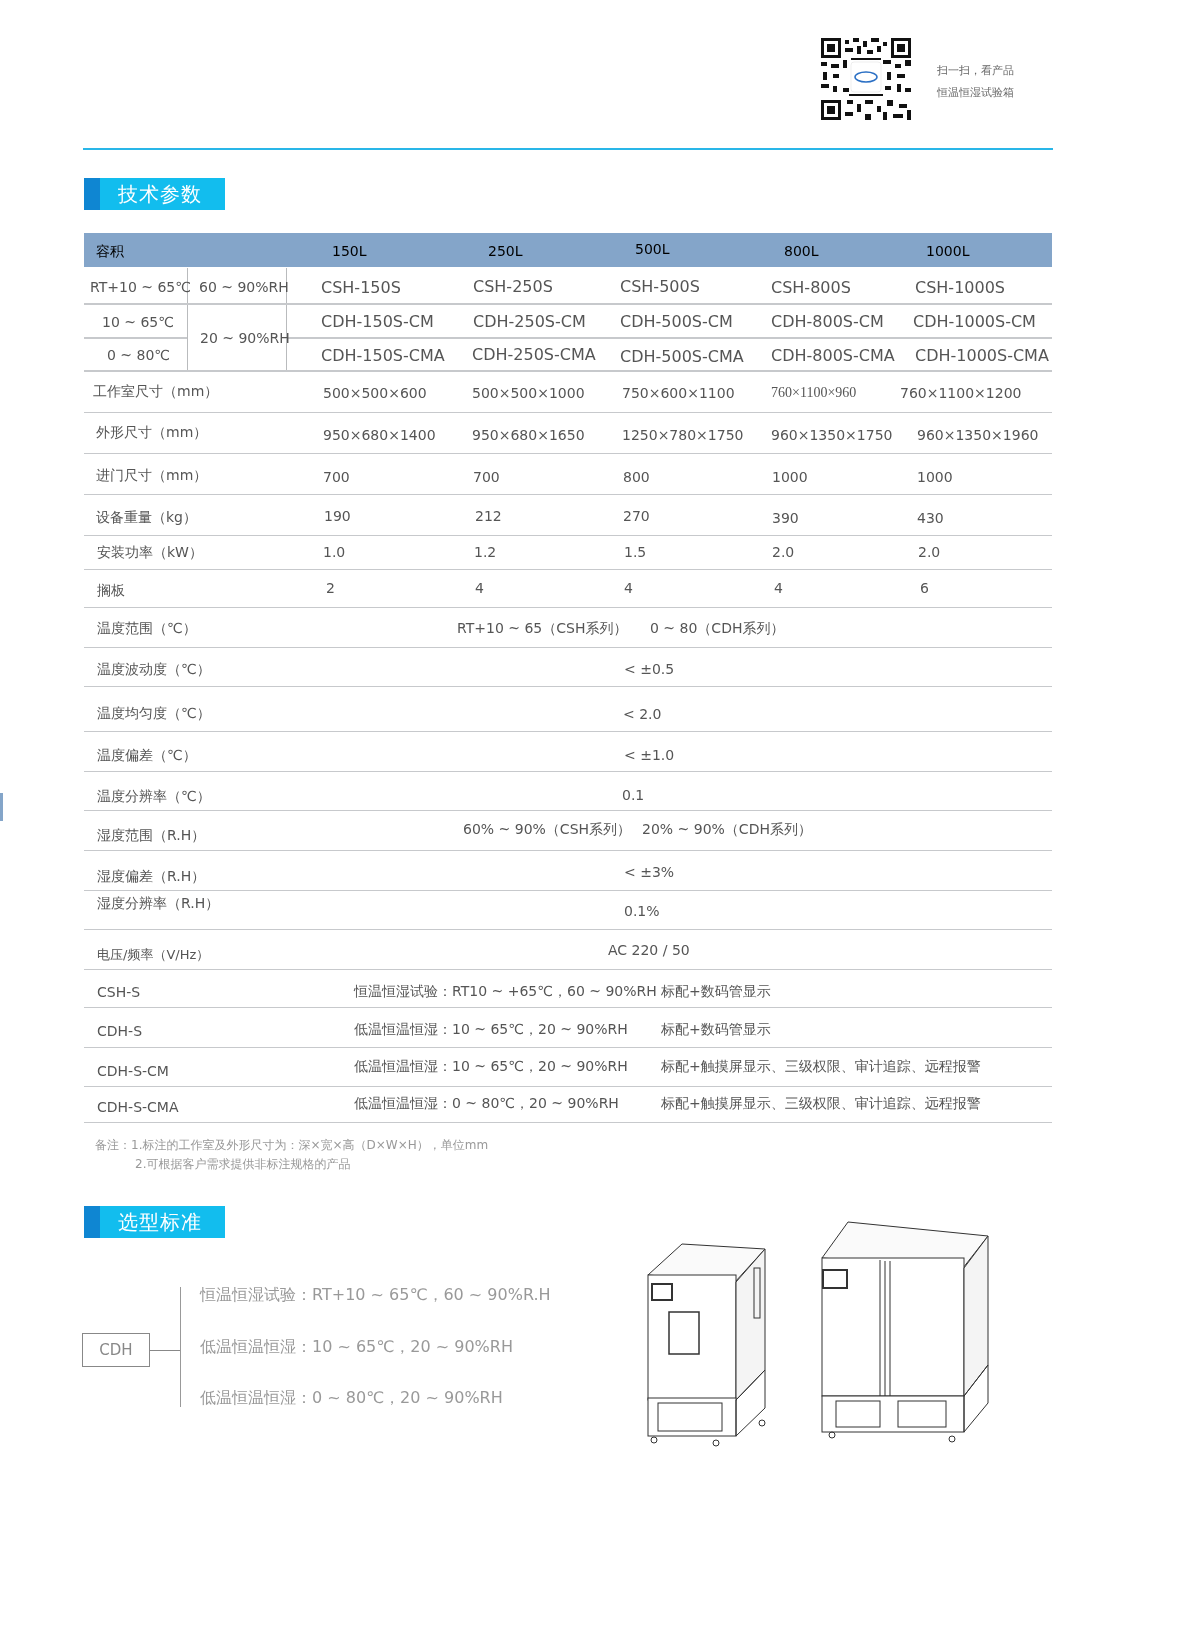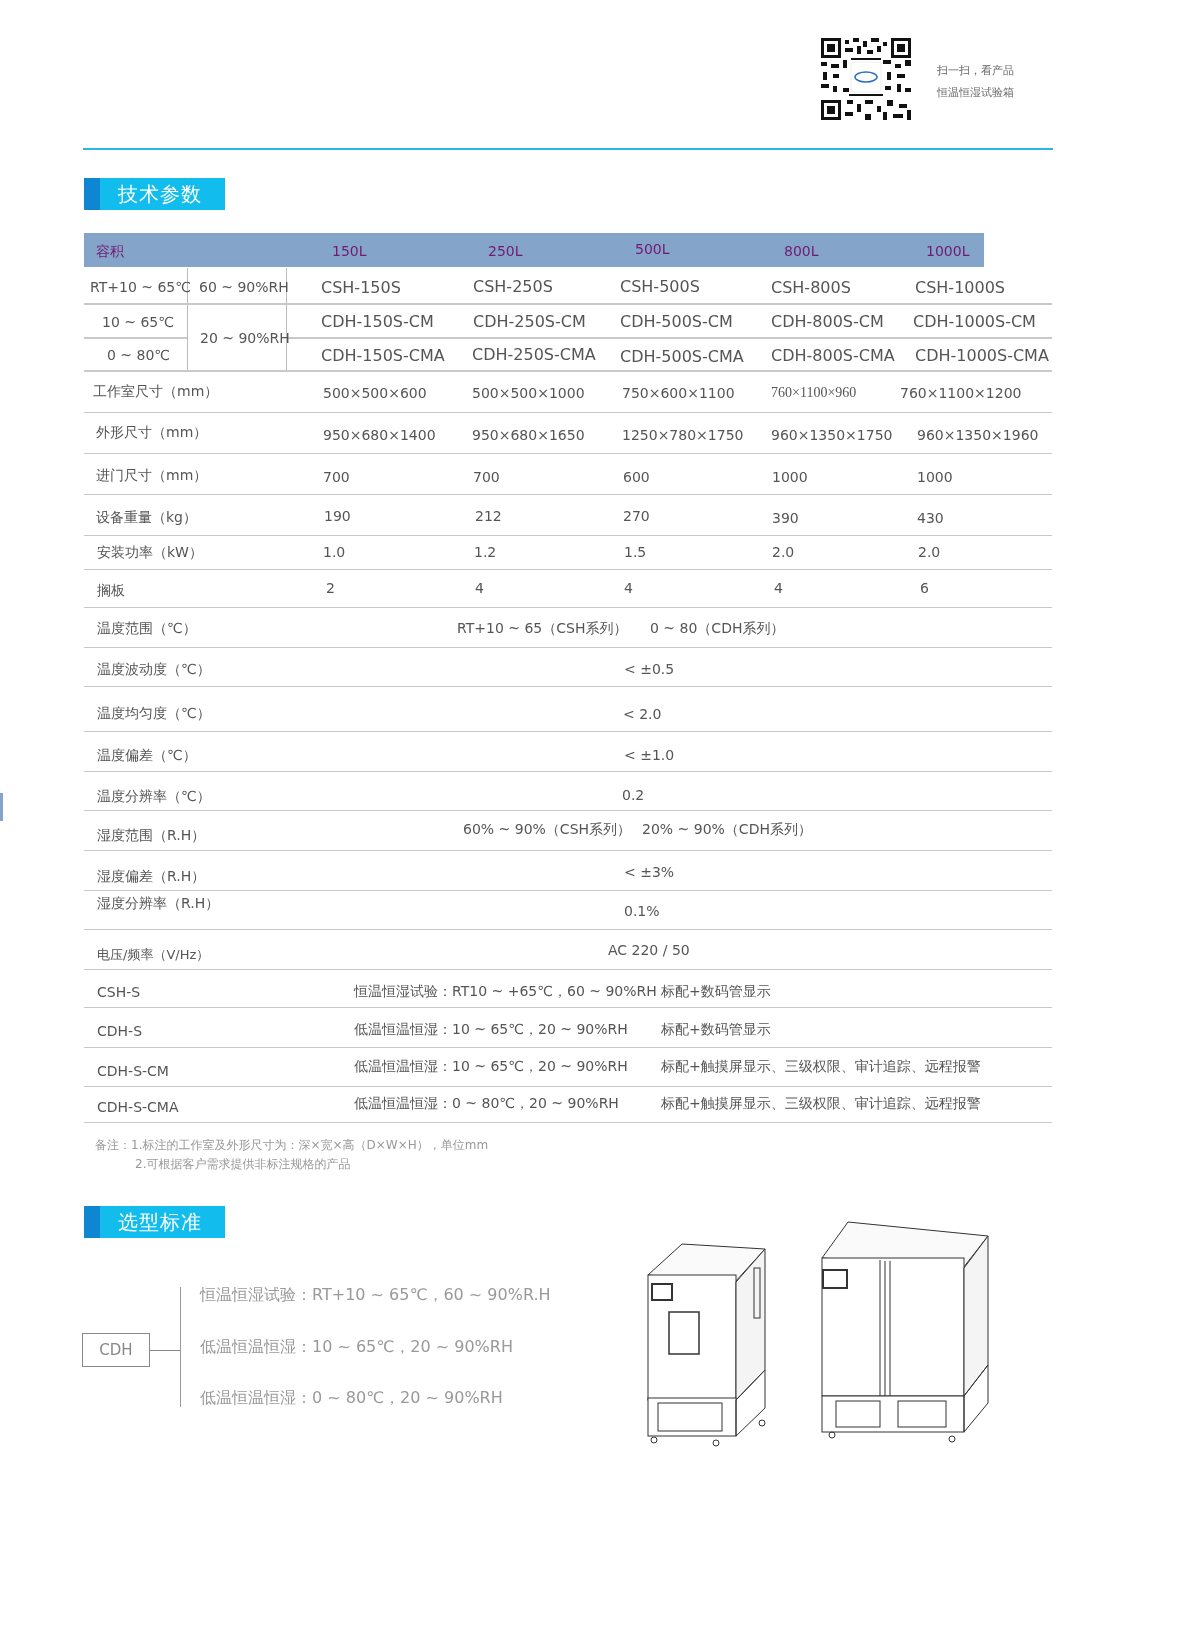--- a/index.html
+++ b/index.html
@@ -8,21 +8,21 @@
   .abs { position:absolute; }
   
   .qr { left:821px; top:38px; width:90px; height:82px; background:#fff; }
   .qr svg { display:block; }
   .qr-text { left:937px; top:60px; font-size:11px; color:#666; line-height:22px; }
   .top-rule { left:83px; top:148px; width:970px; height:2px; background:#29b6e8; }
   
   .sec-head { height:32px; width:141px; background:#12bdee; }
   .sec-head .bar { position:absolute; left:0; top:0; width:16px; height:32px; background:#0f86d2; }
   .sec-head .t { position:absolute; left:34px; top:3px; font-size:20px; color:#fff; letter-spacing:1px; }
-  .thead { left:84px; top:233px; width:900px; height:34px; background:#84a5c9; color:#701a75; font-size:14px; }
+  .thead { left:84px; top:233px; width:968px; height:34px; background:#84a5c9; color:#000000; font-size:14px; }
   .thead span { position:absolute; top:10px; }
   .row { position:absolute; left:84px; width:968px; border-bottom:1.5px solid #c7c9cc; font-size:14px; color:#555; }
   .cell { position:absolute; white-space:nowrap; }
   .vline { position:absolute; width:1px; background:#b9bbbd; }
   .hl { position:absolute; height:1.5px; background:#c7c9cc; }
   .notes { left:95px; top:1136px; font-size:12px; color:#999; line-height:19px; }
   .notes .n2 { padding-left:40px; }
   
   .cdh-box { left:82px; top:1333px; width:66px; height:32px; border:1px solid #888; font-size:15px;
              color:#888; text-align:center; line-height:32px; }
@@ -158,21 +158,21 @@
   <div class="cell" style="left:239px; top:14px;">950×680×1400</div>
   <div class="cell" style="left:388px; top:14px;">950×680×1650</div>
   <div class="cell" style="left:538px; top:14px;">1250×780×1750</div>
   <div class="cell" style="left:687px; top:14px;">960×1350×1750</div>
   <div class="cell" style="left:833px; top:14px;">960×1350×1960</div>
 </div>
 <div class="row" style="top:454px; height:40px;">
   <div class="cell" style="left:12px; top:13px;">进门尺寸（mm）</div>
   <div class="cell" style="left:239px; top:15px;">700</div>
   <div class="cell" style="left:389px; top:15px;">700</div>
-  <div class="cell" style="left:539px; top:15px;">600</div>
+  <div class="cell" style="left:539px; top:15px;">800</div>
   <div class="cell" style="left:688px; top:15px;">1000</div>
   <div class="cell" style="left:833px; top:15px;">1000</div>
 </div>
 <div class="row" style="top:495px; height:40px;">
   <div class="cell" style="left:12px; top:14px;">设备重量（kg）</div>
   <div class="cell" style="left:240px; top:13px;">190</div>
   <div class="cell" style="left:391px; top:13px;">212</div>
   <div class="cell" style="left:539px; top:13px;">270</div>
   <div class="cell" style="left:688px; top:15px;">390</div>
   <div class="cell" style="left:833px; top:15px;">430</div>
@@ -206,21 +206,21 @@
 <div class="row" style="top:687px; height:44px;">
   <div class="cell" style="left:13px; top:18px;">温度均匀度（℃）</div>
   <div class="cell" style="left:539px; top:19px;">&lt; 2.0</div>
 </div>
 <div class="row" style="top:732px; height:39px;">
   <div class="cell" style="left:13px; top:15px;">温度偏差（℃）</div>
   <div class="cell" style="left:540px; top:15px;">&lt; ±1.0</div>
 </div>
 <div class="row" style="top:772px; height:38px;">
   <div class="cell" style="left:13px; top:16px;">温度分辨率（℃）</div>
-  <div class="cell" style="left:538px; top:15px;">0.2</div>
+  <div class="cell" style="left:538px; top:15px;">0.1</div>
 </div>
 <div class="row" style="top:811px; height:39px;">
   <div class="cell" style="left:13px; top:16px;">湿度范围（R.H）</div>
   <div class="cell" style="left:379px; top:10px;">60% ~ 90%（CSH系列）</div>
   <div class="cell" style="left:558px; top:10px;">20% ~ 90%（CDH系列）</div>
 </div>
 <div class="row" style="top:851px; height:39px;">
   <div class="cell" style="left:13px; top:17px;text-align:right;">湿度偏差（R.H）</div>
   <div class="cell" style="left:540px; top:13px;">&lt; ±3%</div>
 </div>

